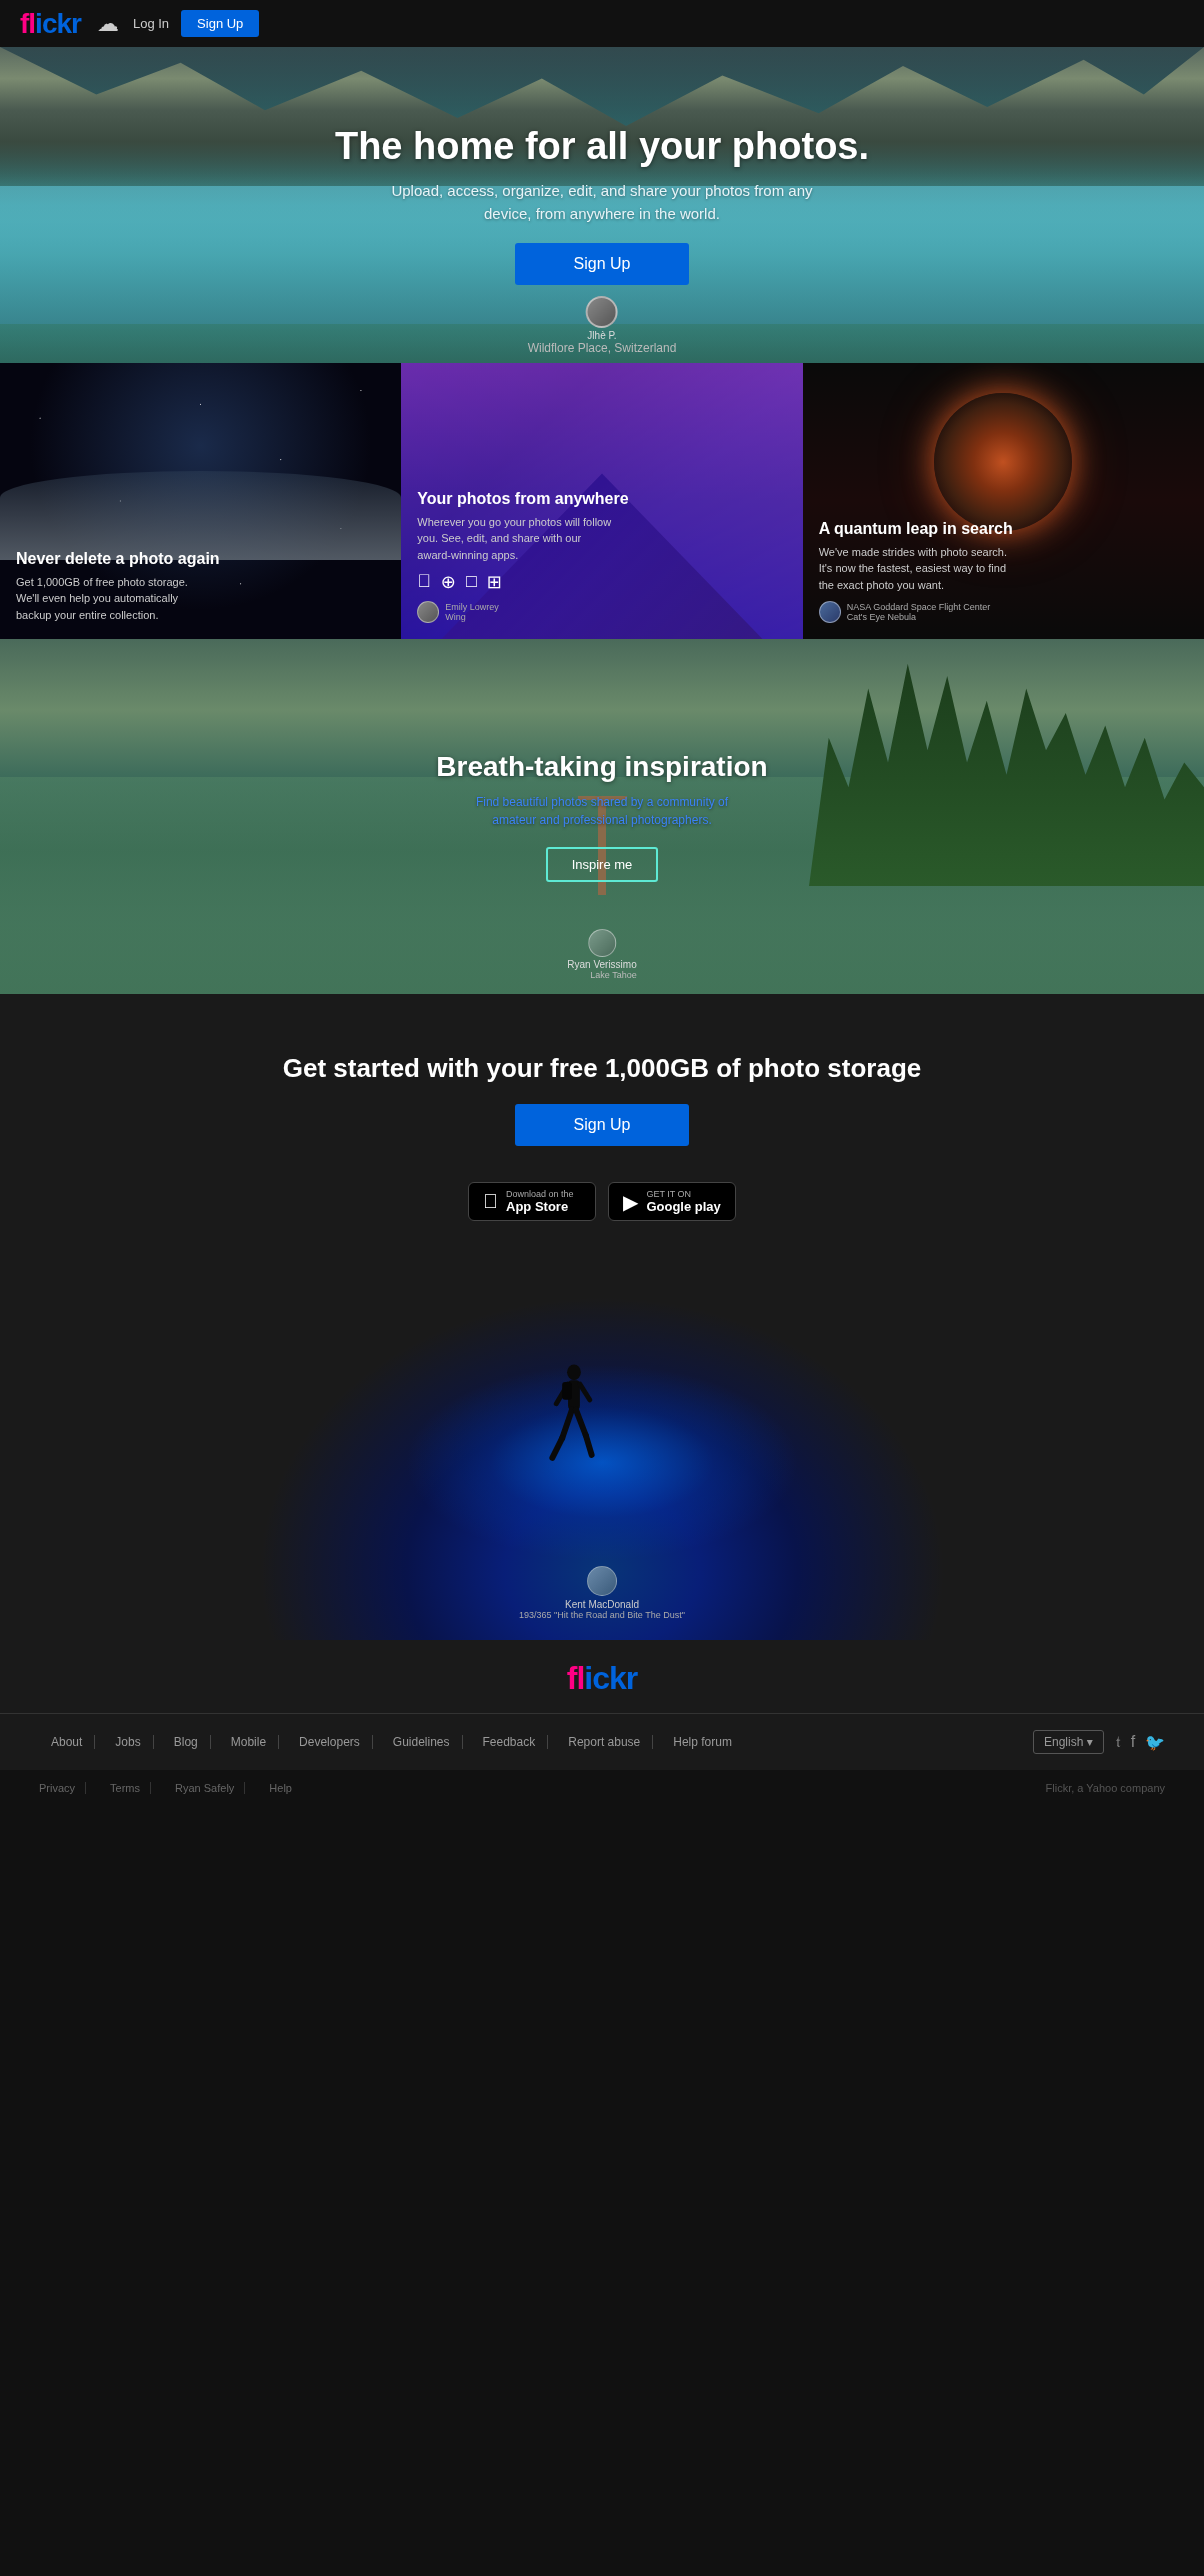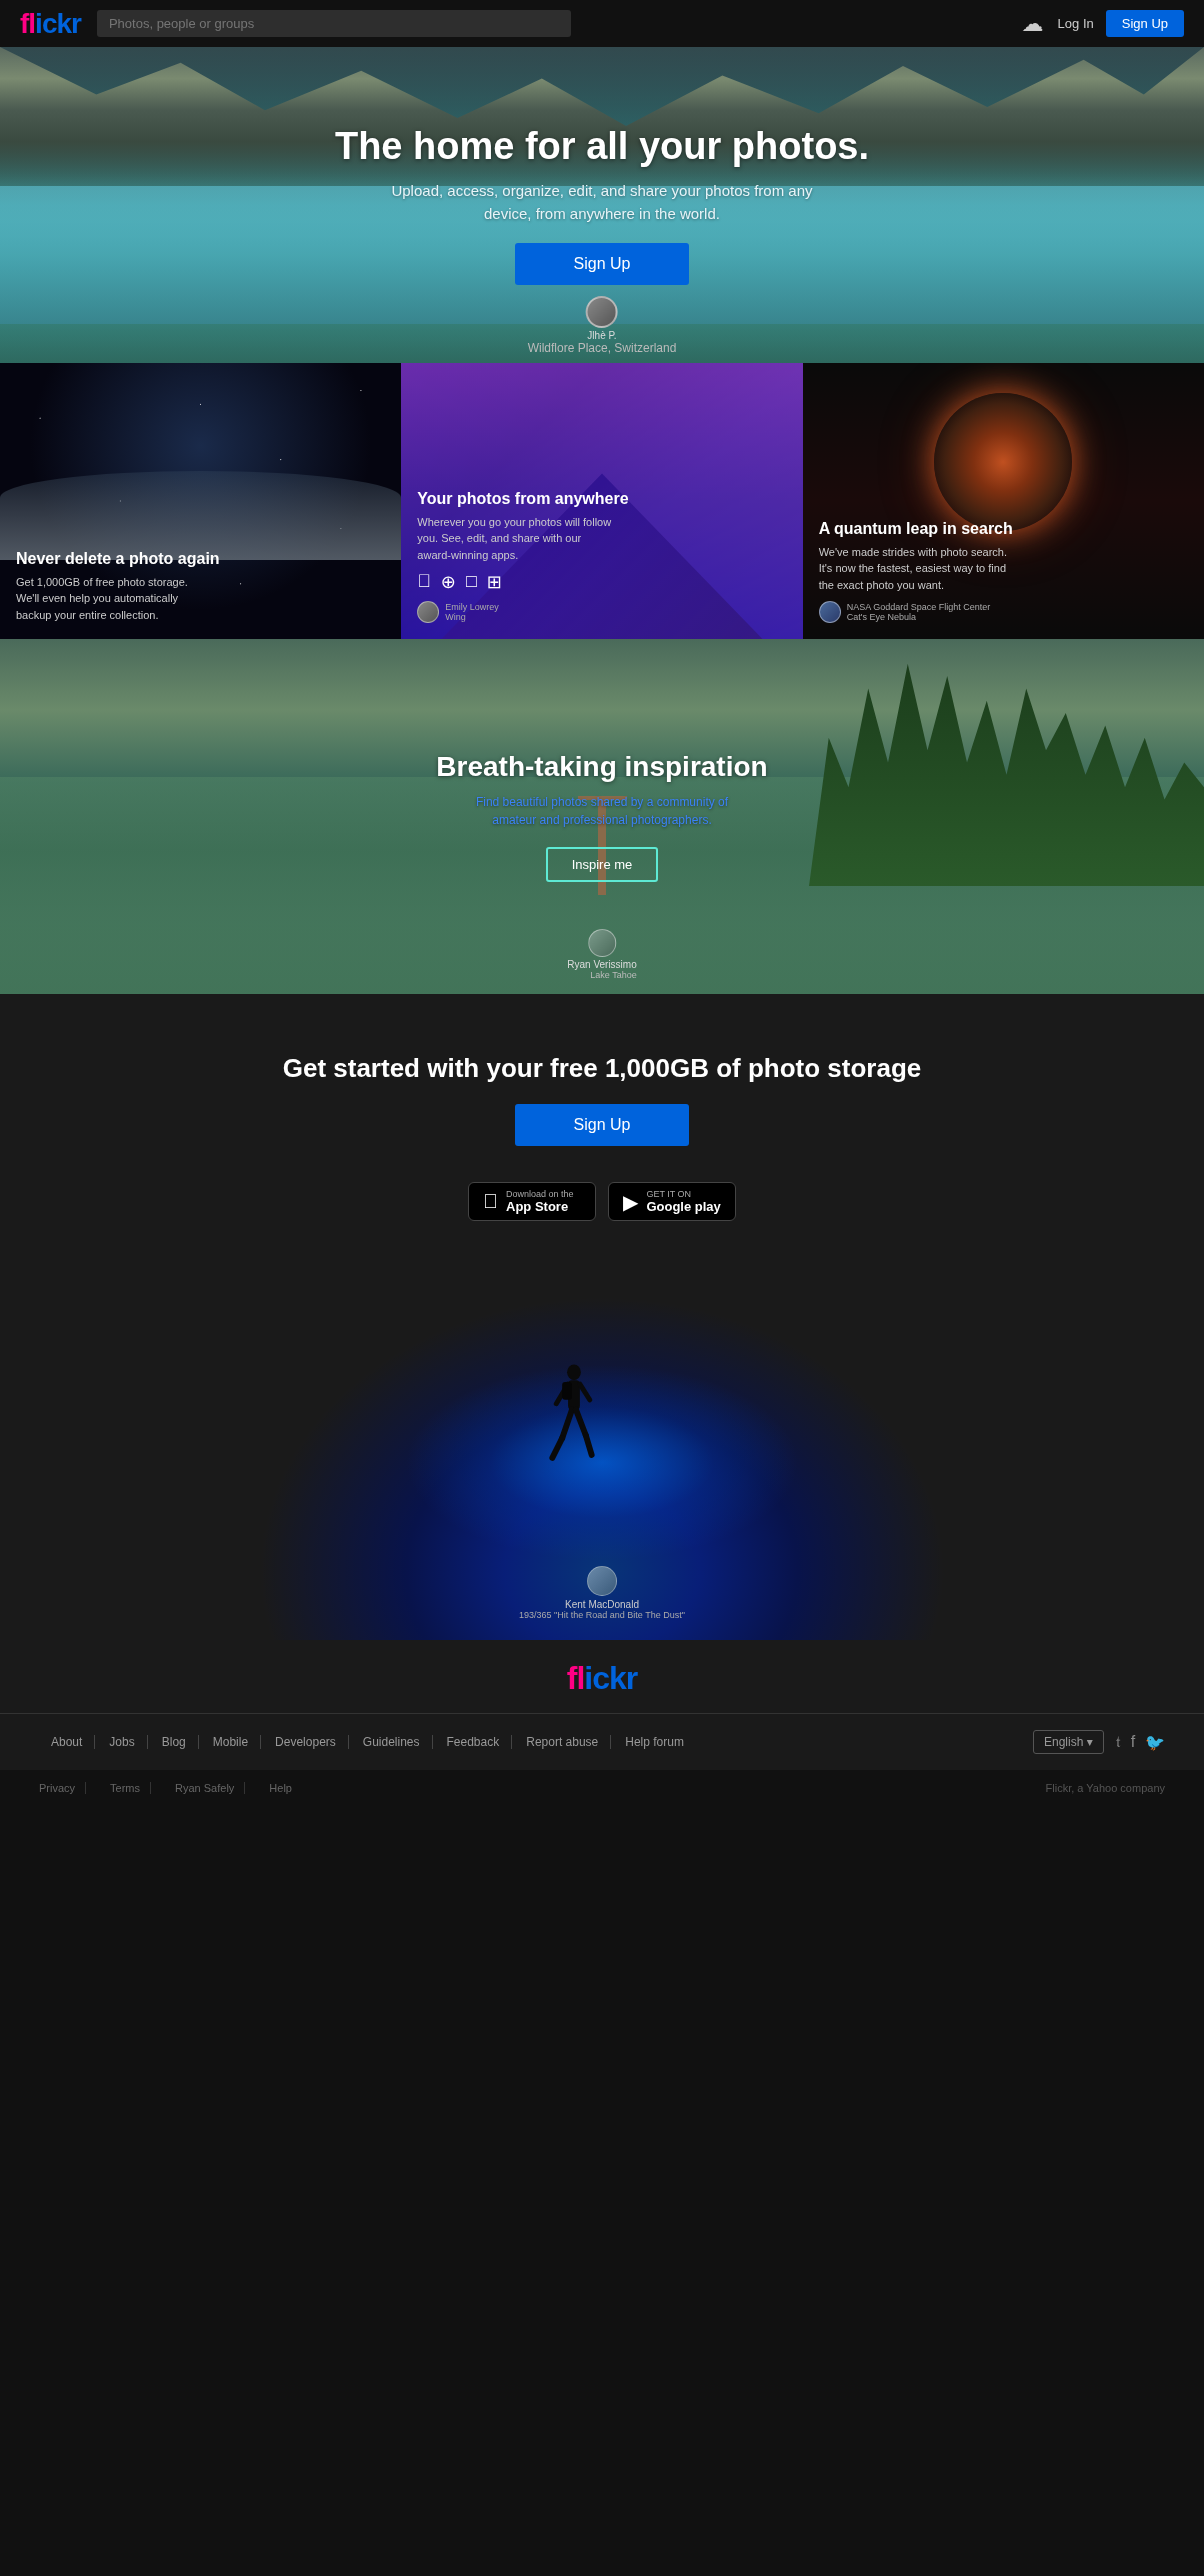--- a/index.html
+++ b/index.html
@@ -449,21 +449,21 @@
       padding: 16px 39px;
       display: flex;
       align-items: center;
       flex-wrap: wrap;
       gap: 8px 0;
     }
     .footer-nav-links {
       display: flex;
       flex: 1;
       flex-wrap: wrap;
-      gap: 6px 2px;
+      gap: 6px 8px;
     }
     .footer-nav-link {
       color: #999;
       font-size: 12px;
       cursor: pointer;
       padding: 0 12px;
       border-right: 1px solid #444;
     }
     .footer-nav-link:last-child { border-right: none; }
     .footer-lang {
@@ -514,23 +514,20 @@
       font-size: 11px;
       margin-left: auto;
     }
   </style>
 </head>
 <body>
 
 <nav class="navbar">
   <div class="navbar-logo">
     <span class="fl">fl</span><span class="ickr">ickr</span>
-  </div>
-  <div class="navbar-search">
-    <input type="text" class="navbar-search-input" placeholder="Photos, people or groups" style="">
   </div>
   <span class="navbar-upload">
     ☁
   </span>
   <span class="navbar-login">Log In</span>
   <button class="navbar-signup">Sign Up</button>
 </nav>
 
 <section class="hero">
   <div class="hero-bg"></div>

